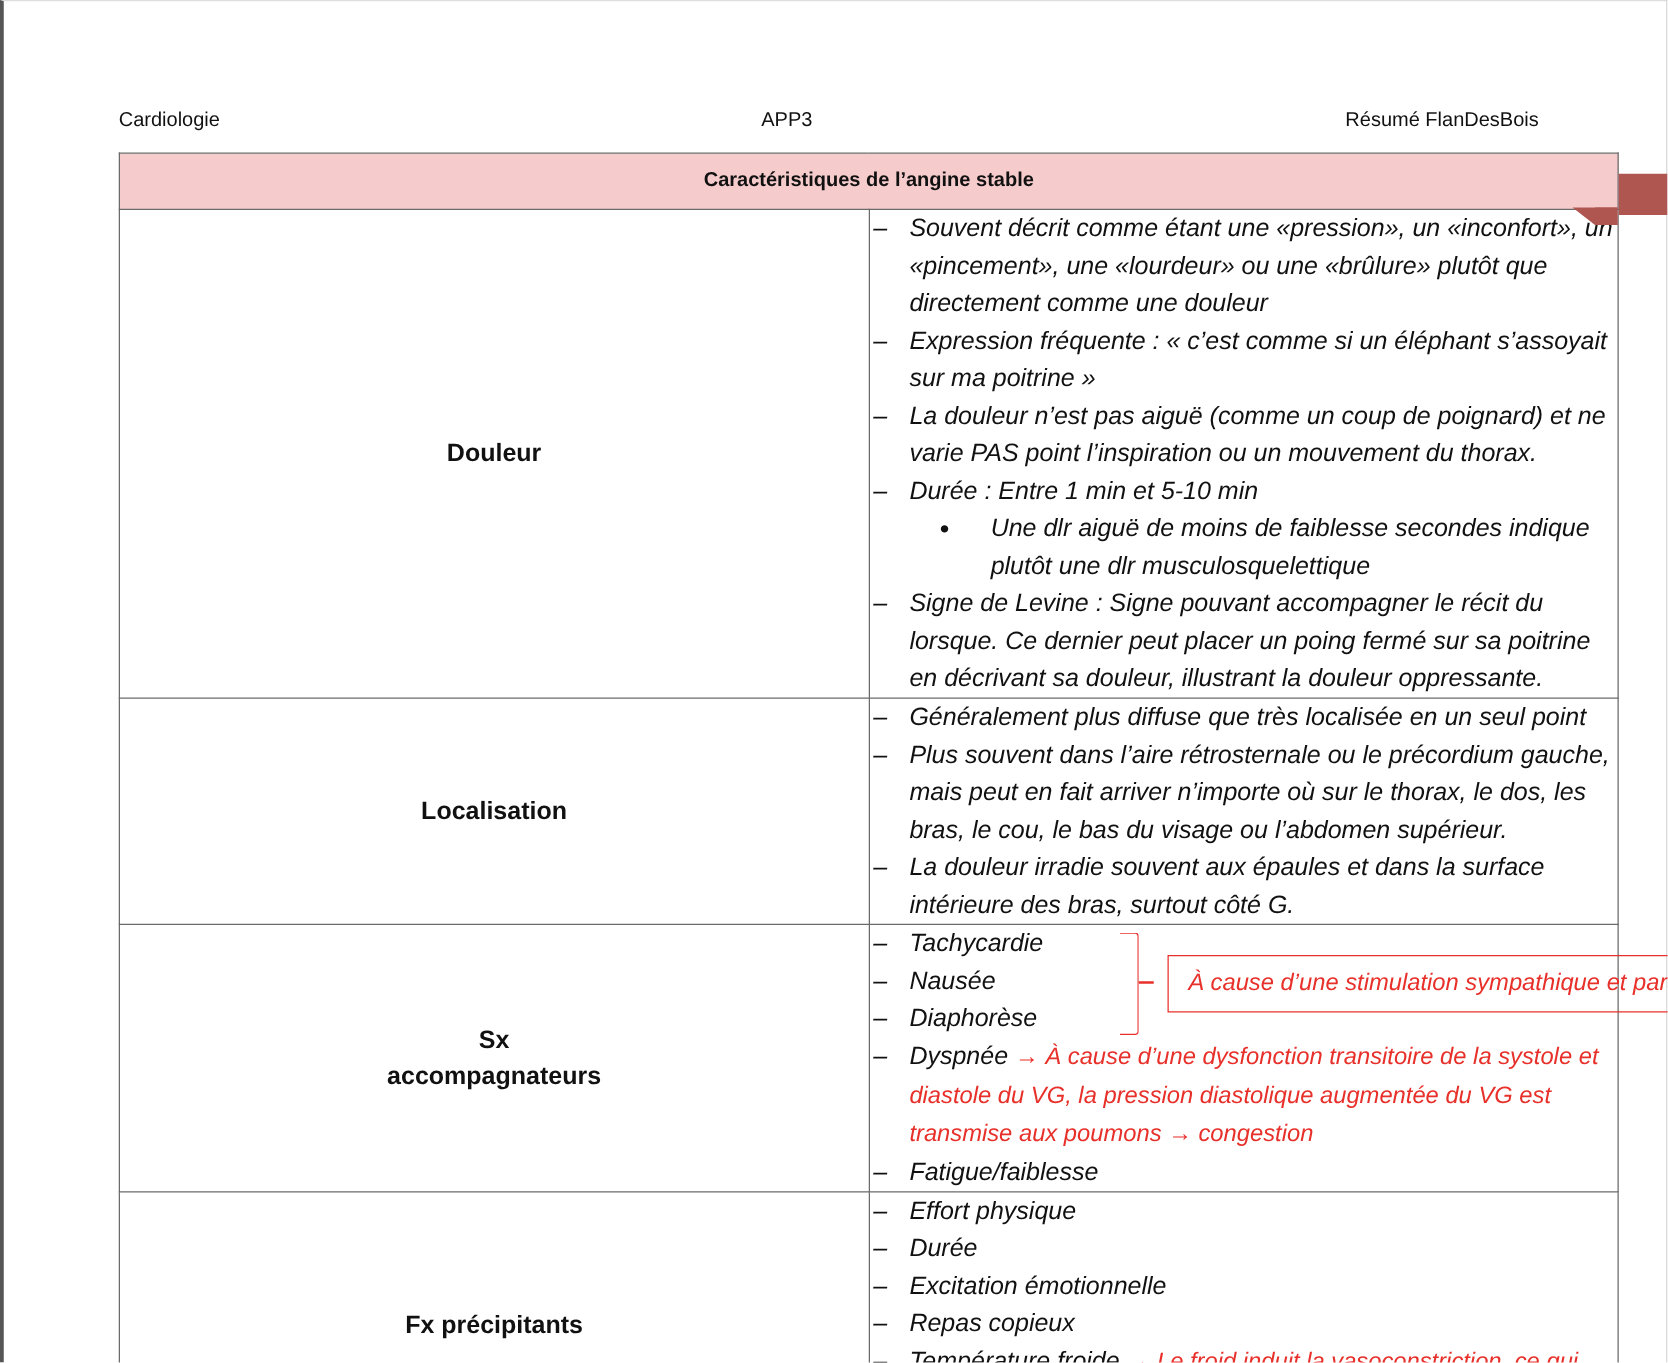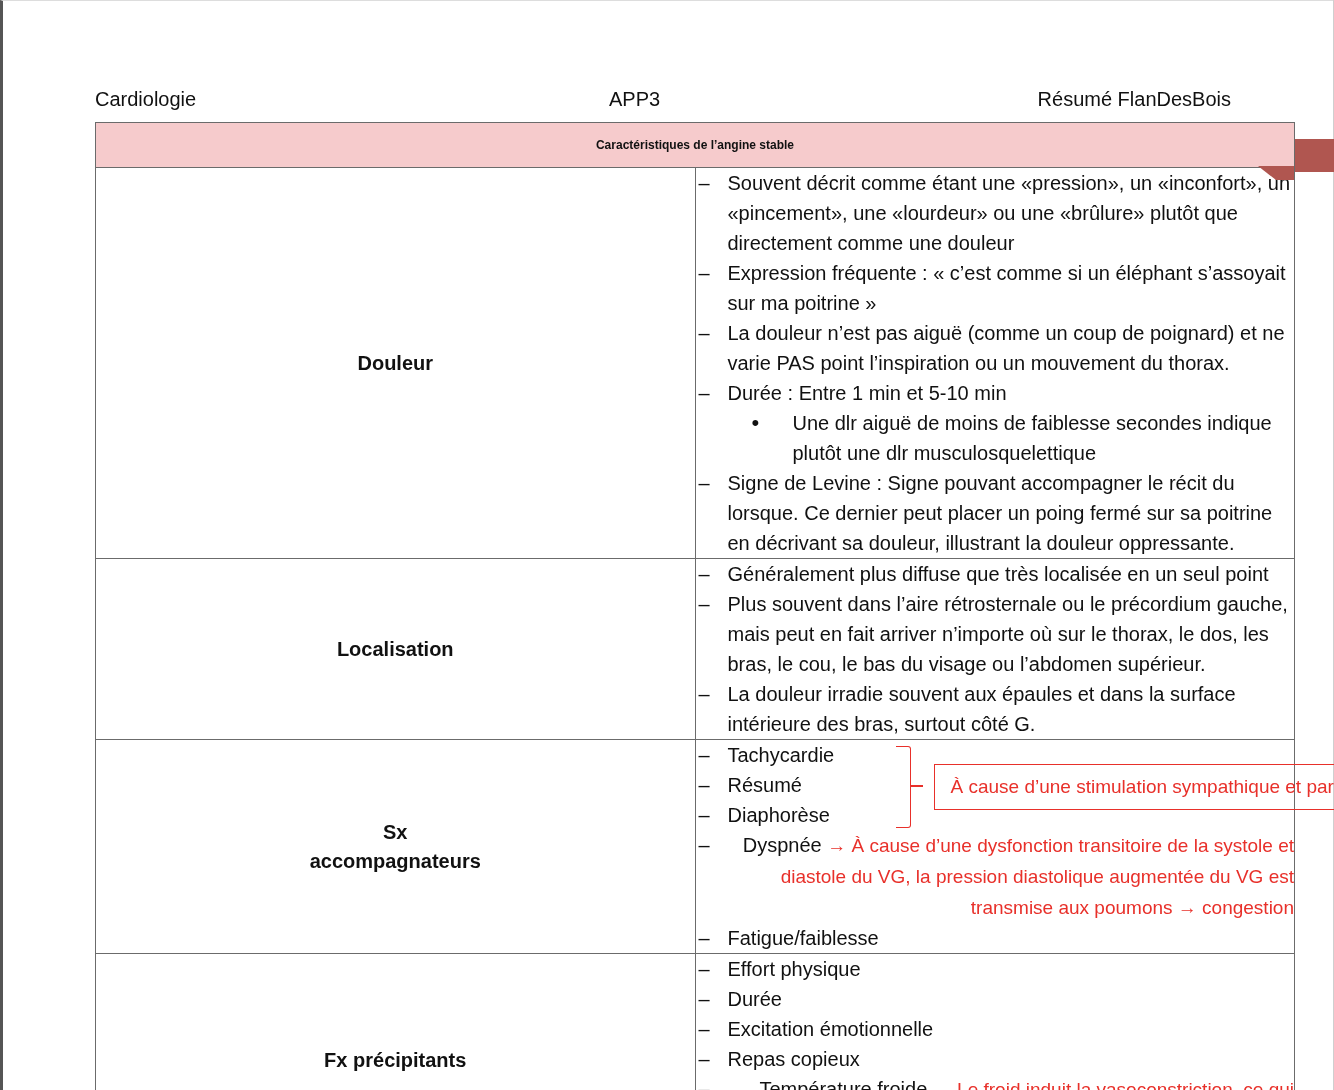--- a/index.html
+++ b/index.html
@@ -13,58 +13,58 @@
     position: absolute; left: 0; top: 0; width: 1334px; height: 1090px;
     box-sizing: border-box;
     border-left: 3px solid #555555;
     border-top: 1px solid #dddddd;
   }
   .right-edge {
     position: absolute; right: 0; top: 0; width: 1px; height: 1090px; background: #cfcfcf;
   }
   .header {
     position: absolute; top: 88px; left: 95px; width: 1140px; height: 26px;
-    font-size: 20px;
+    font-size: 16px;
   }
   .header span { position: absolute; top: 0; white-space: nowrap; }
   .h-left { left: 0; }
   .h-center { left: 514px; }
   .h-right { right: 4px; }
 
   table.main {
     position: absolute; left: 95px; top: 122px; width: 1200px;
     border-collapse: collapse; table-layout: fixed;
     font-size: 20px;
   }
   table.main td {
     border: 1.5px solid #6b6b6b; vertical-align: middle; padding: 0;
   }
   td.title-cell {
     background: #f6cbcc; text-align: center; font-weight: bold; height: 44px;
-    font-size: 12px;
+    font-size: 16px;
     margin-top: 35px;
   }
   td.label-cell {
     width: 200px; text-align: center; font-weight: bold; line-height: 29px;
   }
-  td.content-cell { padding: 1px 12px 1px 14px; }
+  td.content-cell { padding: 1px 12px 1px 14px; font-style: italic; }
   ul.dash { list-style: none; margin: 0; padding: 0; }
   ul.dash > li {
     position: relative; padding-left: 32px; line-height: 30px;
   }
   ul.dash > li::before {
     content: "–"; position: absolute; left: 3px; top: 0;
   }
   ul.bullet { list-style: none; margin: 0; padding: 0; }
   ul.bullet > li { position: relative; padding-left: 97px; line-height: 30px; }
   ul.bullet > li::before {
     content: "•"; position: absolute; left: 56px; top: 0; font-size: 22px;
   }
   .red { color: #e8302a; font-size: 19px; }
-  .red-note-line { line-height: 28px; text-align: right; }
+  .red-note-line { line-height: 28px; }
 
   
   .sx-group { position: relative; }
   .brace {
     position: absolute; left: 200px; top: 6px; width: 14px; height: 80px;
     border-right: 1.5px solid #e8302a; border-top: 1.5px solid #e8302a; border-bottom: 1.5px solid #e8302a;
     border-radius: 0 3px 3px 0;
   }
   .brace-tick {
     position: absolute; left: 215px; top: 45px; width: 12px; height: 1.5px; background: #e8302a;
@@ -137,21 +137,21 @@
 
   <tr>
     <td class="label-cell">
       <div>Sx</div>
       <div>accompagnateurs</div>
     </td>
     <td class="content-cell">
       <div class="sx-group">
         <ul class="dash">
           <li>Tachycardie</li>
-          <li>Résumé</li>
+          <li>Nausée</li>
           <li>Diaphorèse</li>
         </ul>
         <div class="brace"></div>
         <div class="brace-tick"></div>
         <div class="note-box">À cause d’une stimulation sympathique et parasympathique généralisée</div>
       </div>
       <ul class="dash">
         <li class="red-note-line"><span>Dyspnée </span><span class="red">→ À cause d’une dysfonction transitoire de la systole et diastole du VG, la pression diastolique augmentée du VG est transmise aux poumons </span><span class="red">→ congestion</span></li>
         <li>Fatigue/faiblesse</li>
       </ul>

